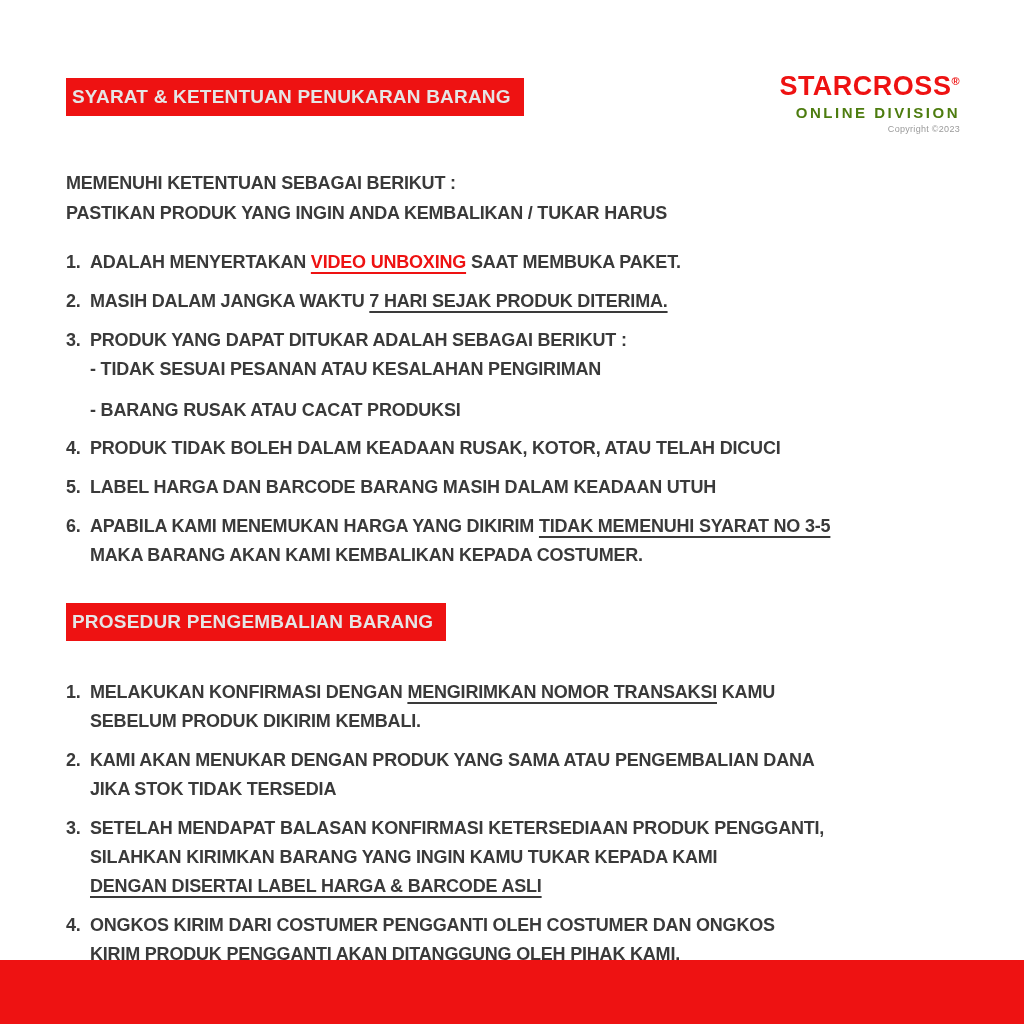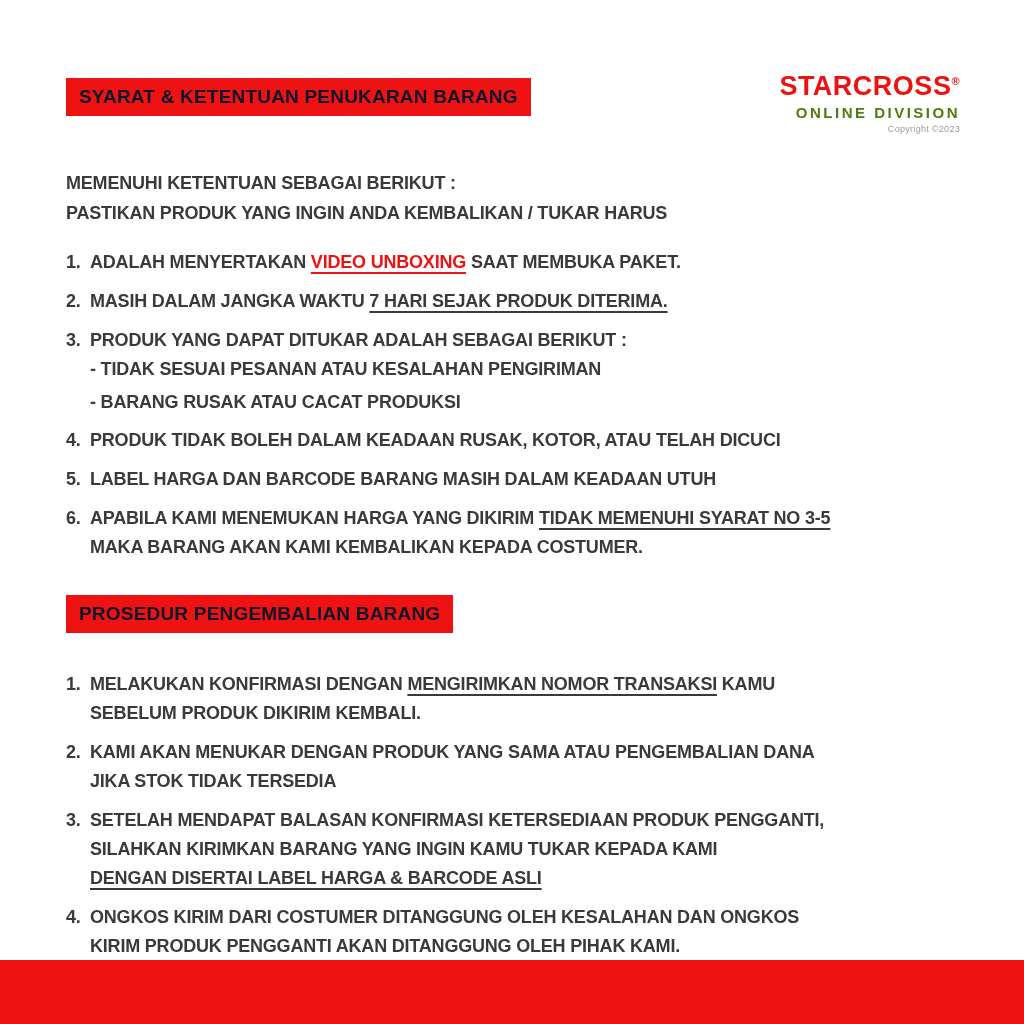--- a/index.html
+++ b/index.html
@@ -20,24 +20,24 @@
   .content {
     padding: 78px 64px 0 66px;
   }
   .header-row {
     display: flex;
     justify-content: space-between;
     align-items: flex-start;
   }
   .banner {
     background: #ee1212;
-    color: #0f172a;
+    color: #e5e5e5;
     font-size: 19px;
     letter-spacing: 0.2px;
-    padding: 8px 13px 8px 13px;
+    padding: 8px 13px 8px 6px;
     display: inline-block;
     white-space: nowrap;
   }
   .logo-block {
     text-align: right;
     margin-top: -6px;
     line-height: 1.1;
   }
   .brand {
     color: #ee1212;
@@ -77,21 +77,21 @@
   .item {
     display: flex;
     line-height: 29px;
     margin-bottom: 10px;
   }
   .item .num {
     flex: none;
     width: 24px;
   }
   .item .txt { flex: 1; }
-  .item.sub { margin-bottom: 4px; }
+  .item.sub { margin-bottom: 12px; }
   .item.sub-last { margin-bottom: 9px; }
   .item.tight { margin-bottom: 0; }
   .block { display: block; }
   .u {
     text-decoration: underline;
     text-decoration-thickness: 2px;
     text-underline-offset: 4px;
   }
   .red { color: #ee1212; }
   .banner2-wrap { margin: 33px 0 37px 0; }
@@ -186,20 +186,20 @@
       <span class="txt"><span>KAMI AKAN MENUKAR DENGAN PRODUK YANG SAMA ATAU PENGEMBALIAN DANA</span><span class="block">JIKA STOK TIDAK TERSEDIA</span></span>
     </div>
 
     <div class="item">
       <span class="num">3.</span>
       <span class="txt"><span>SETELAH MENDAPAT BALASAN KONFIRMASI KETERSEDIAAN PRODUK PENGGANTI,</span><span class="block">SILAHKAN KIRIMKAN BARANG YANG INGIN KAMU TUKAR KEPADA KAMI</span><span class="block u">DENGAN DISERTAI LABEL HARGA &amp; BARCODE ASLI</span></span>
     </div>
 
     <div class="item">
       <span class="num">4.</span>
-      <span class="txt"><span>ONGKOS KIRIM DARI COSTUMER DITANGGUNG OLEH KESALAHAN DAN ONGKOS</span><span class="block">KIRIM PRODUK PENGGANTI AKAN DITANGGUNG OLEH PIHAK KAMI.</span></span>
+      <span class="txt"><span>ONGKOS KIRIM DARI COSTUMER PENGGANTI OLEH COSTUMER DAN ONGKOS</span><span class="block">KIRIM PRODUK PENGGANTI AKAN DITANGGUNG OLEH PIHAK KAMI.</span></span>
     </div>
 
   </div>
 
 </div>
 
 <div class="footer-bar"></div>
 
 </body></html>

